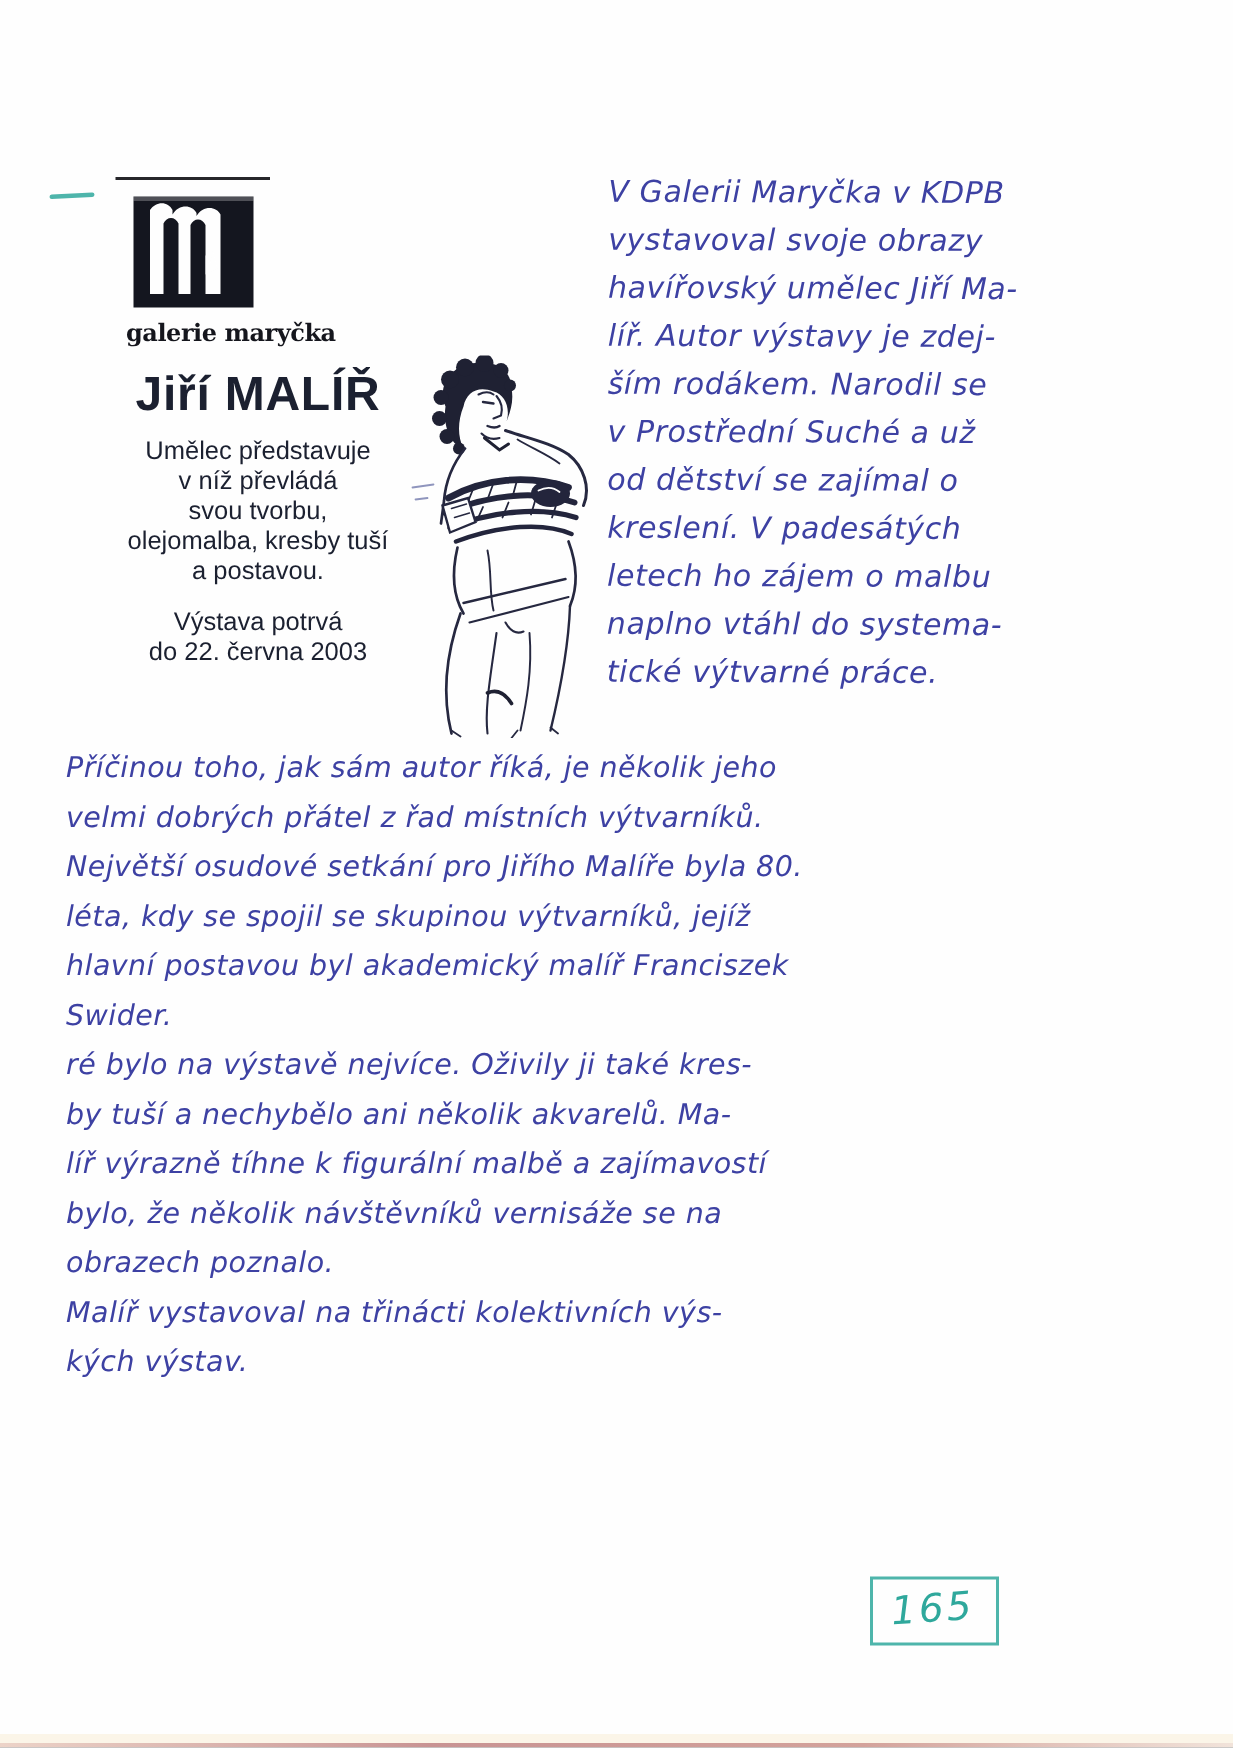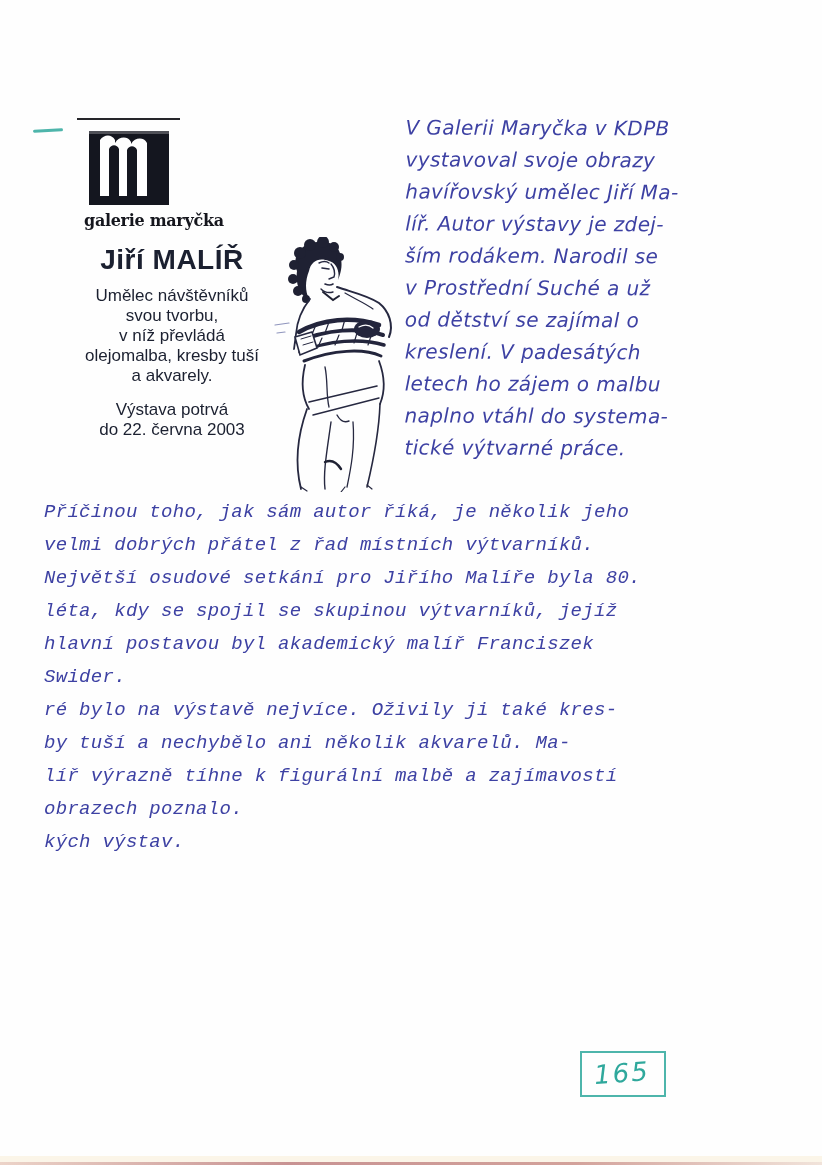--- a/index.html
+++ b/index.html
@@ -20,34 +20,34 @@
   .flyer-rule{position:absolute;left:77px;top:118px;width:103px;height:2px;background:#26262a;}
   .logo-wrap{position:absolute;left:84px;top:130px;width:90px;text-align:center;}
   .logo-caption{
     margin-top:1px;font-family:"DejaVu Serif",serif;font-weight:bold;
     font-size:16px;letter-spacing:-.3px;color:#15161d;white-space:nowrap;
   }
   .flyer-text{
     position:absolute;left:58px;top:244px;width:228px;text-align:center;color:#1b2030;
   }
   .flyer-title{
-    font-size:28px;font-weight:bold;letter-spacing:.5px;margin-bottom:10px;white-space:nowrap;
+    font-size:32px;font-weight:bold;letter-spacing:.5px;margin-bottom:10px;white-space:nowrap;
   }
   .flyer-sub div, .flyer-dates div{font-size:17px;line-height:20px;white-space:nowrap;}
   .flyer-dates{margin-top:14px;}
   
   .hw{font-family:"DejaVu Sans",sans-serif;font-style:italic;color:#3d41a3;}
   .hw div{white-space:nowrap;}
   .hw-right{
     position:absolute;left:405px;top:112px;width:320px;
     font-size:20px;line-height:32px;letter-spacing:.4px;transform:rotate(.2deg);
   }
   .hw-body{
     position:absolute;left:44px;top:496px;width:585px;
-    font-size:19px;line-height:33px;letter-spacing:.3px;font-family:Liberation Mono, monospace;
+    font-size:19px;line-height:33px;letter-spacing:.3px;
   }
   
   .sketch{position:absolute;left:267px;top:237px;}
   
   .pagenum-box{
     position:absolute;left:580px;top:1051px;width:82px;height:42px;
     border:2px solid rgba(47,168,156,.85);
   }
   .pagenum{
     position:absolute;left:12px;top:5px;
@@ -70,25 +70,25 @@
         C47,15 41,15 39,20 L39,66 L31,66 L31,19 C29,14 23,14 21,19 L21,66 L12,66 Z"></path>
       <path fill="#fefefe" d="M49,40 l3,6 l2,-9 l3,12 l-8,4 Z" opacity=".85"></path>
       <rect x="1" y="1" width="80" height="3" fill="#fefefe" opacity=".25"></rect>
     </svg>
     <div class="logo-caption">galerie maryčka</div>
   </div>
 
   <div class="flyer-text">
     <div class="flyer-title">Jiří MALÍŘ</div>
     <div class="flyer-sub">
-      <div>Umělec návštěvníků</div>
+      <div>Umělec představuje</div>
+      <div>v níž převládá</div>
       <div>svou tvorbu,</div>
-      <div>v níž převládá</div>
       <div>olejomalba, kresby tuší</div>
-      <div>a akvarely.</div>
+      <div>a postavou.</div>
     </div>
     <div class="flyer-dates">
       <div>Výstava potrvá</div>
       <div>do 22. června 2003</div>
     </div>
   </div>
 
   <svg class="sketch" width="155" height="255" viewBox="0 0 155 255" fill="none" stroke="#262840" stroke-linecap="round">
 
     <g fill="#1f2133" stroke="none">
@@ -170,21 +170,23 @@
   <div class="hw hw-body">
     <div>Příčinou toho, jak sám autor říká, je několik jeho</div>
     <div>velmi dobrých přátel z řad místních výtvarníků.</div>
     <div>Největší osudové setkání pro Jiřího Malíře byla 80.</div>
     <div>léta, kdy se spojil se skupinou výtvarníků, jejíž</div>
     <div>hlavní postavou byl akademický malíř Franciszek</div>
     <div>Swider.</div>
     <div>ré bylo na výstavě nejvíce. Oživily ji také kres-</div>
     <div>by tuší a nechybělo ani několik akvarelů. Ma-</div>
     <div>líř výrazně tíhne k figurální malbě a zajímavostí</div>
+    <div>bylo, že několik návštěvníků vernisáže se na</div>
     <div>obrazech poznalo.</div>
+    <div>Malíř vystavoval na třinácti kolektivních výs-</div>
     <div>kých výstav.</div>
   </div>
 
   <div class="pagenum-box">
     <div class="pagenum">165</div>
   </div>
 
   <div class="edge-cream"></div>
   <div class="edge-pink"></div>
 </div>

